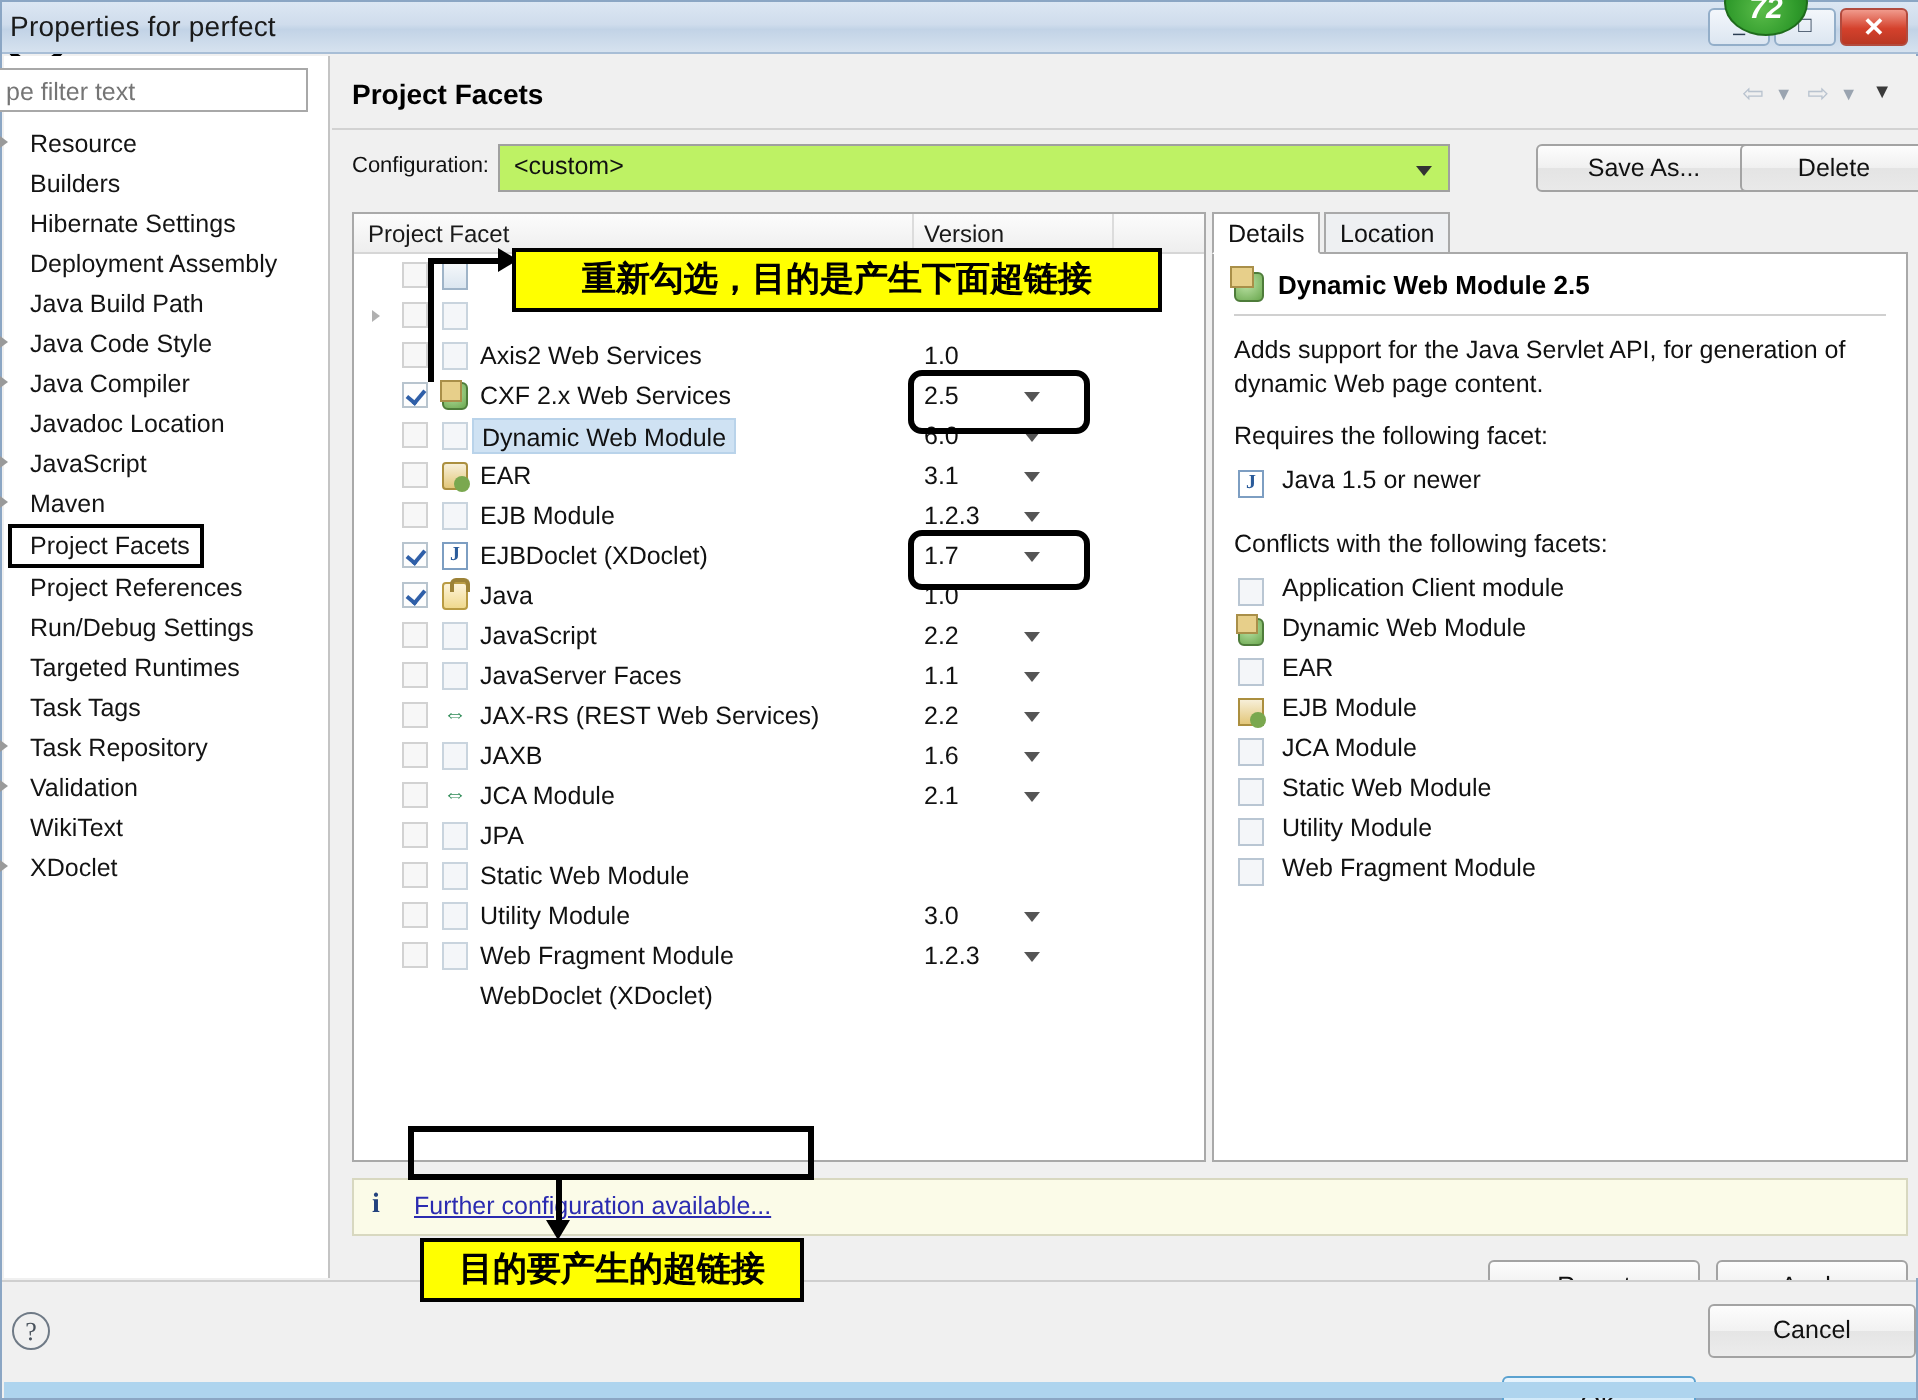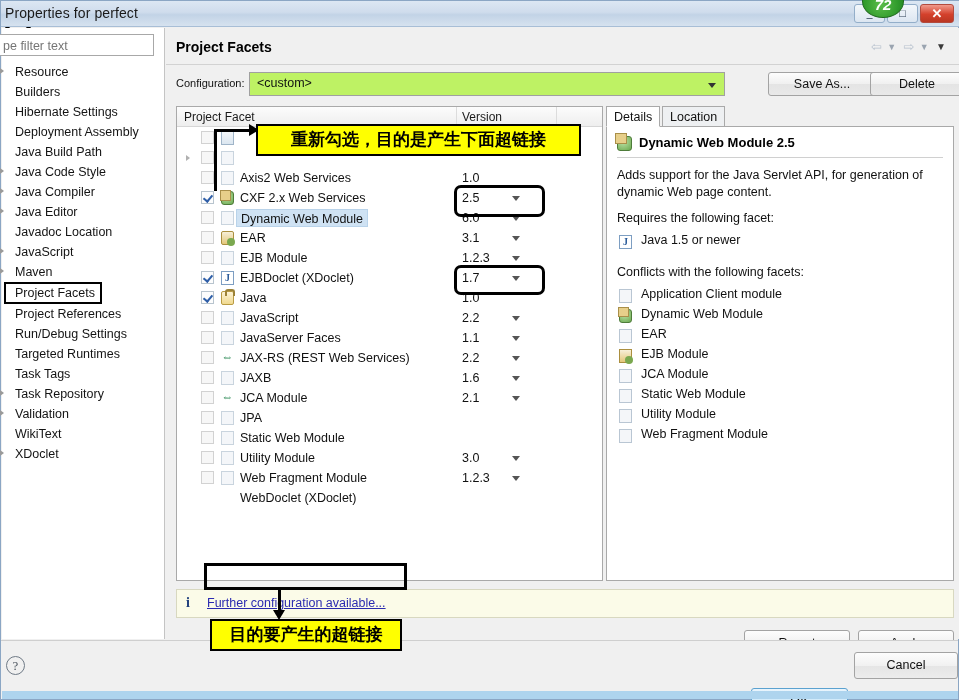--- a/index.html
+++ b/index.html
@@ -293,21 +293,20 @@
   <div id="sidebar">
     <input id="filter-input" placeholder="pe filter text" style="">
     <div id="tree">
         <div class="tree-item"><span class="twisty"></span><span>Resource</span></div>
         <div class="tree-item"><span>Builders</span></div>
         <div class="tree-item"><span>Hibernate Settings</span></div>
         <div class="tree-item"><span>Deployment Assembly</span></div>
         <div class="tree-item"><span>Java Build Path</span></div>
         <div class="tree-item"><span class="twisty"></span><span>Java Code Style</span></div>
         <div class="tree-item"><span class="twisty"></span><span>Java Compiler</span></div>
-        <div class="tree-item"><span class="twisty"></span><span>Java Editor</span></div>
         <div class="tree-item"><span>Javadoc Location</span></div>
         <div class="tree-item"><span class="twisty"></span><span>JavaScript</span></div>
         <div class="tree-item"><span class="twisty"></span><span>Maven</span></div>
         <div class="tree-item selected-box"><span>Project Facets</span></div>
         <div class="tree-item"><span>Project References</span></div>
         <div class="tree-item"><span>Run/Debug Settings</span></div>
         <div class="tree-item"><span>Targeted Runtimes</span></div>
         <div class="tree-item"><span>Task Tags</span></div>
         <div class="tree-item"><span class="twisty"></span><span>Task Repository</span></div>
         <div class="tree-item"><span class="twisty"></span><span>Validation</span></div>

